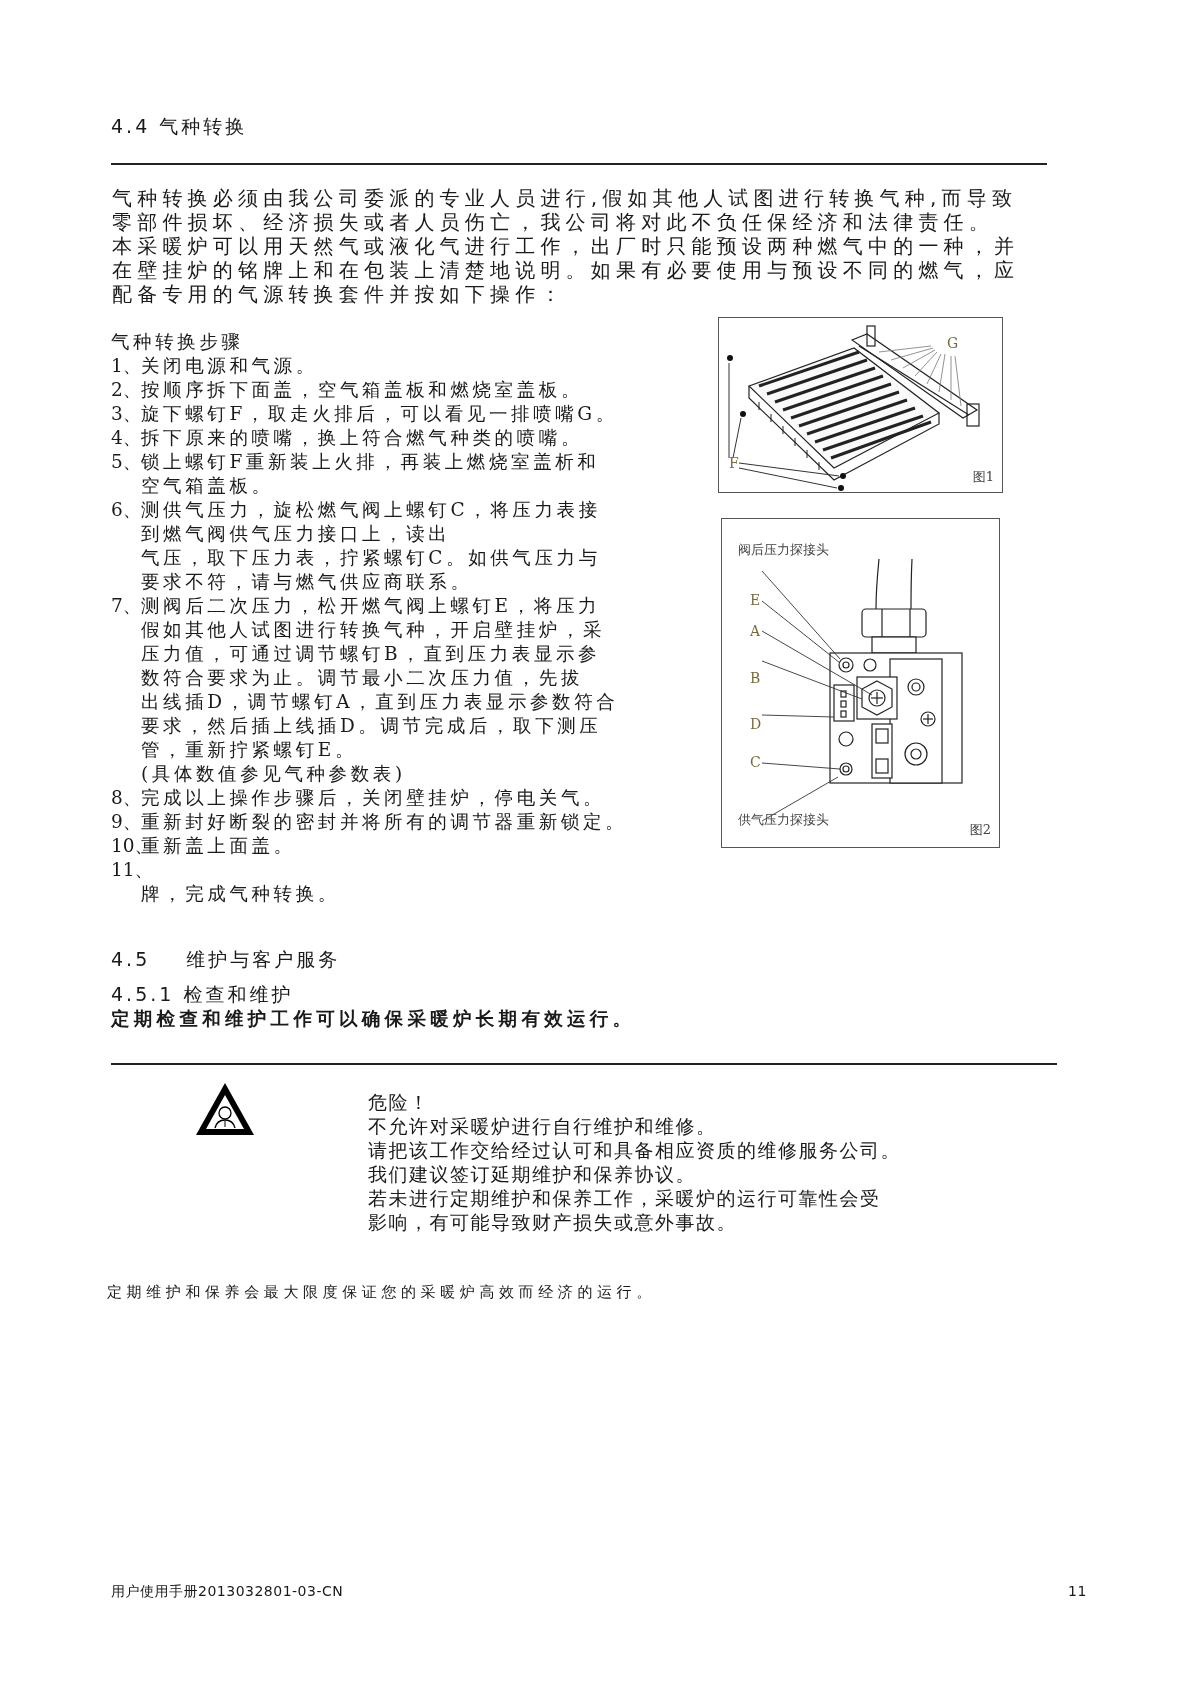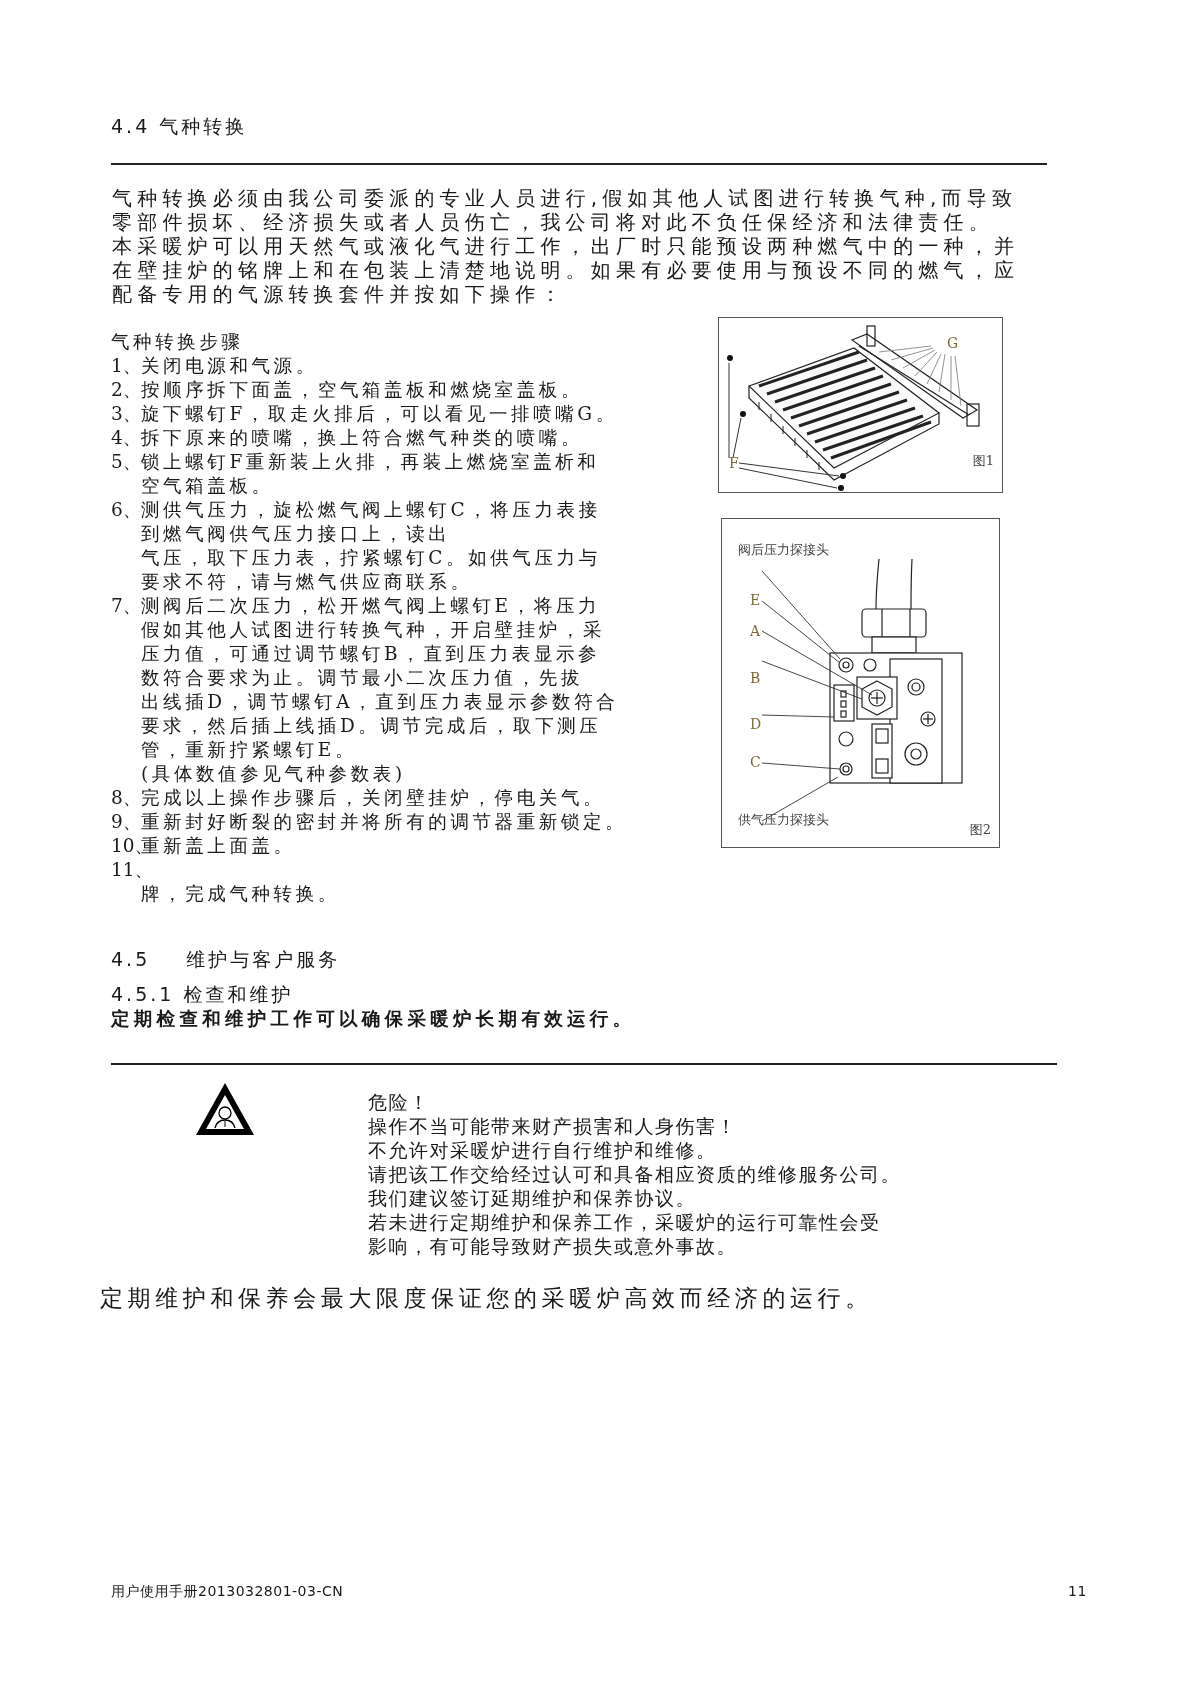--- a/index.html
+++ b/index.html
@@ -149,21 +149,21 @@
       <g fill="#111" stroke="none">
         <circle cx="11" cy="40" r="3"></circle>
           <circle cx="24" cy="96" r="3"></circle>
         <circle cx="124" cy="158" r="3"></circle>
           <circle cx="122" cy="170" r="3"></circle>
       </g>
     </g>
     <text x="10" y="150" class="callout" fill="#7a6a3a" font-size="13">F</text>
     <text x="228" y="30" class="callout" fill="#7a6a3a" font-size="13">G</text>
   </svg>
-  <span class="abs fig-label" style="right:8px; bottom:22px;text-align:right;">图1</span>
+  <span class="abs fig-label" style="right:8px; bottom:6px;text-align:right;">图1</span>
 </div>
 
 <div class="abs figure" style="left:721px; top:518px; width:277px; height:328px;">
   <svg width="277" height="328" viewBox="0 0 277 328">
     <g stroke="#222" fill="none" stroke-width="1.2">
 
       <path d="M157,40 C155,60 154,70 154,90"></path>
       <path d="M190,40 C189,60 189,70 189,90"></path>
 
       <rect x="140" y="90" width="64" height="28" rx="4" fill="#fff"></rect>
@@ -232,24 +232,23 @@
   <svg width="64" height="58" viewBox="0 0 64 58">
     <polygon points="32,3 61,55 3,55" fill="#000"></polygon>
     <polygon points="32,15 51,49 13,49" fill="#fff"></polygon>
     <circle cx="32" cy="33" r="6" fill="none" stroke="#000" stroke-width="1.3"></circle>
     <path d="M22,48 Q24,40 32,40 Q40,40 42,48" fill="none" stroke="#000" stroke-width="1.3"></path>
     <line x1="32" y1="41" x2="32" y2="47" stroke="#000" stroke-width="1"></line>
   </svg>
 </div>
 <div class="abs warn-text" style="left:368px; top:1090px;">
   <div>危险！</div>
-  <div>操作不当可能带来财产损害和人身伤害！</div>
   <div>不允许对采暖炉进行自行维护和维修。</div>
   <div>请把该工作交给经过认可和具备相应资质的维修服务公司。</div>
   <div>我们建议签订延期维护和保养协议。</div>
   <div>若未进行定期维护和保养工作，采暖炉的运行可靠性会受</div>
   <div>影响，有可能导致财产损失或意外事故。</div>
 </div>
 
-<div class="abs serif" style="left:100px; top:1283px; font-size:23px; letter-spacing:4.6px; white-space:nowrap;font-family:Liberation Mono, monospace;">定期维护和保养会最大限度保证您的采暖炉高效而经济的运行。</div>
+<div class="abs serif" style="left:107px; top:1283px; font-size:15px; letter-spacing:4.6px; white-space:nowrap;font-family:Liberation Mono, monospace;">定期维护和保养会最大限度保证您的采暖炉高效而经济的运行。</div>
 
 <div class="abs footer" style="left:111px; top:1583px;">用户使用手册2013032801-03-CN</div>
 <div class="abs footer" style="left:1068px; top:1583px;">11</div>
 
 </body></html>

